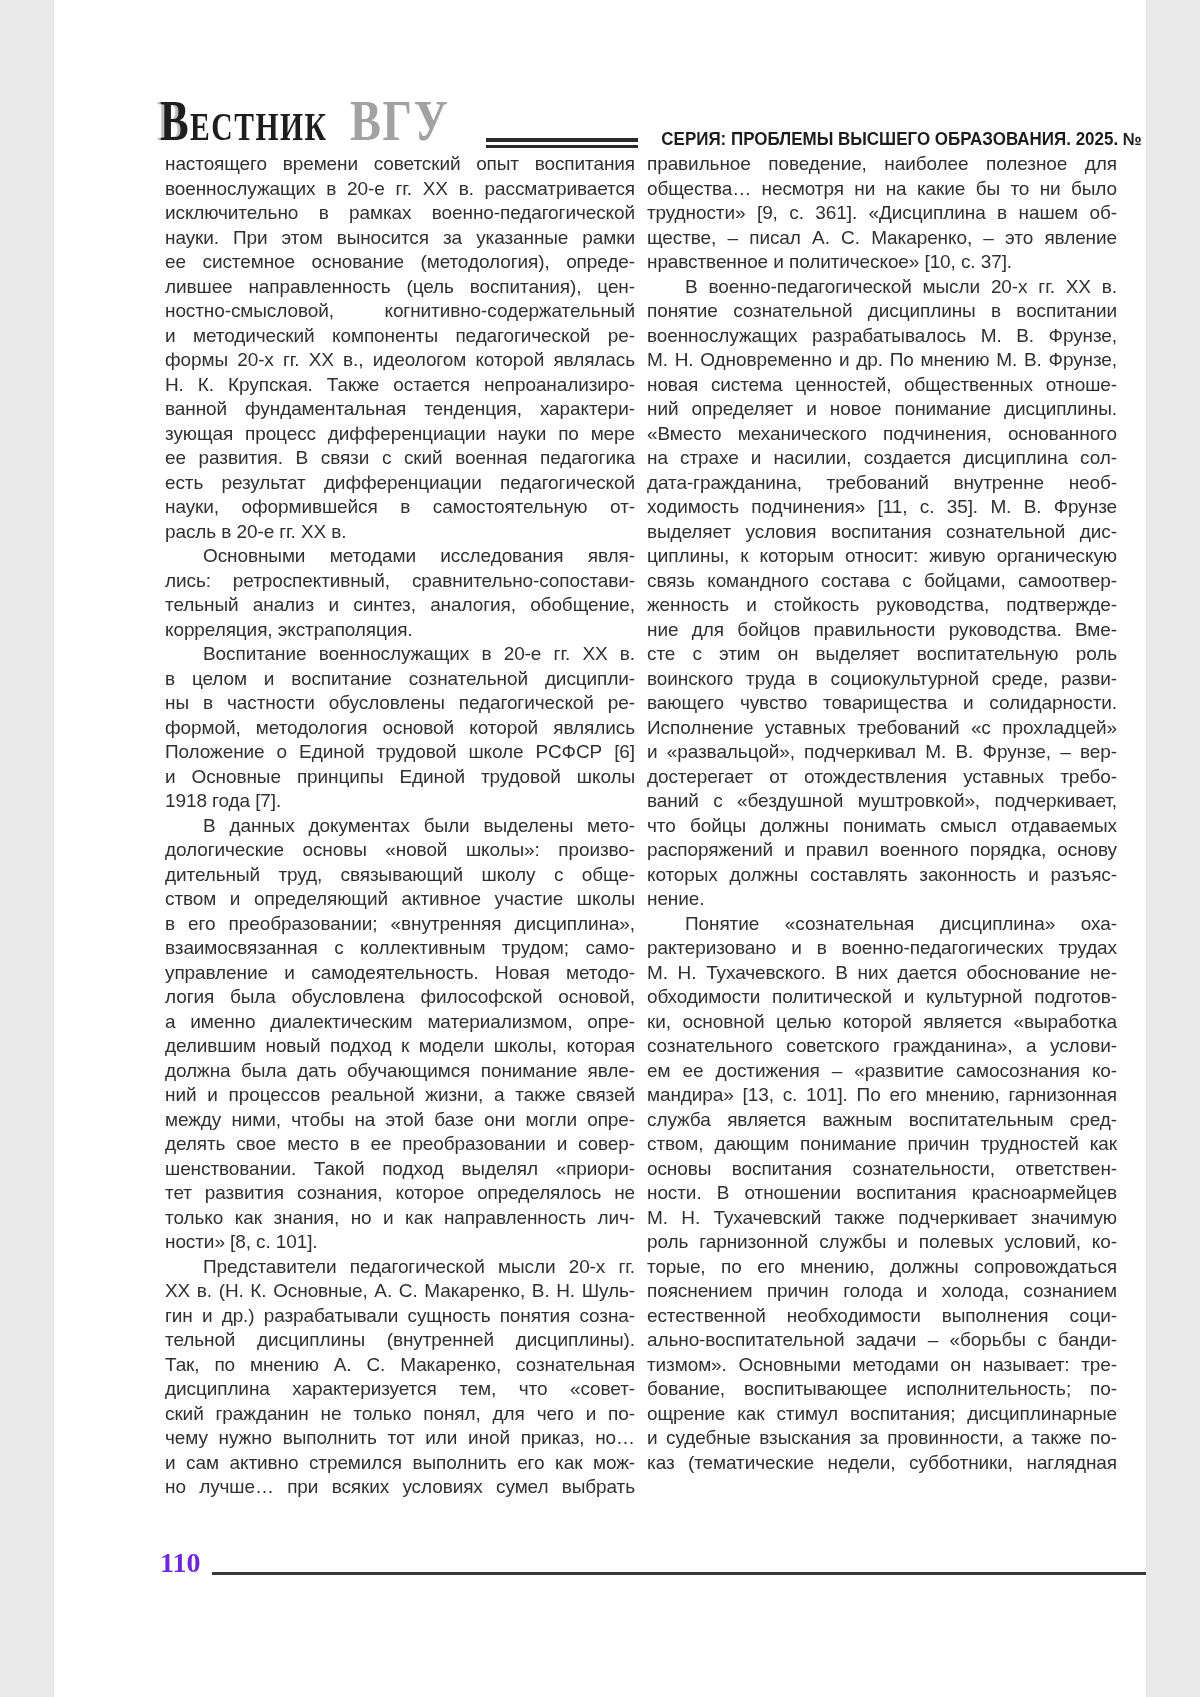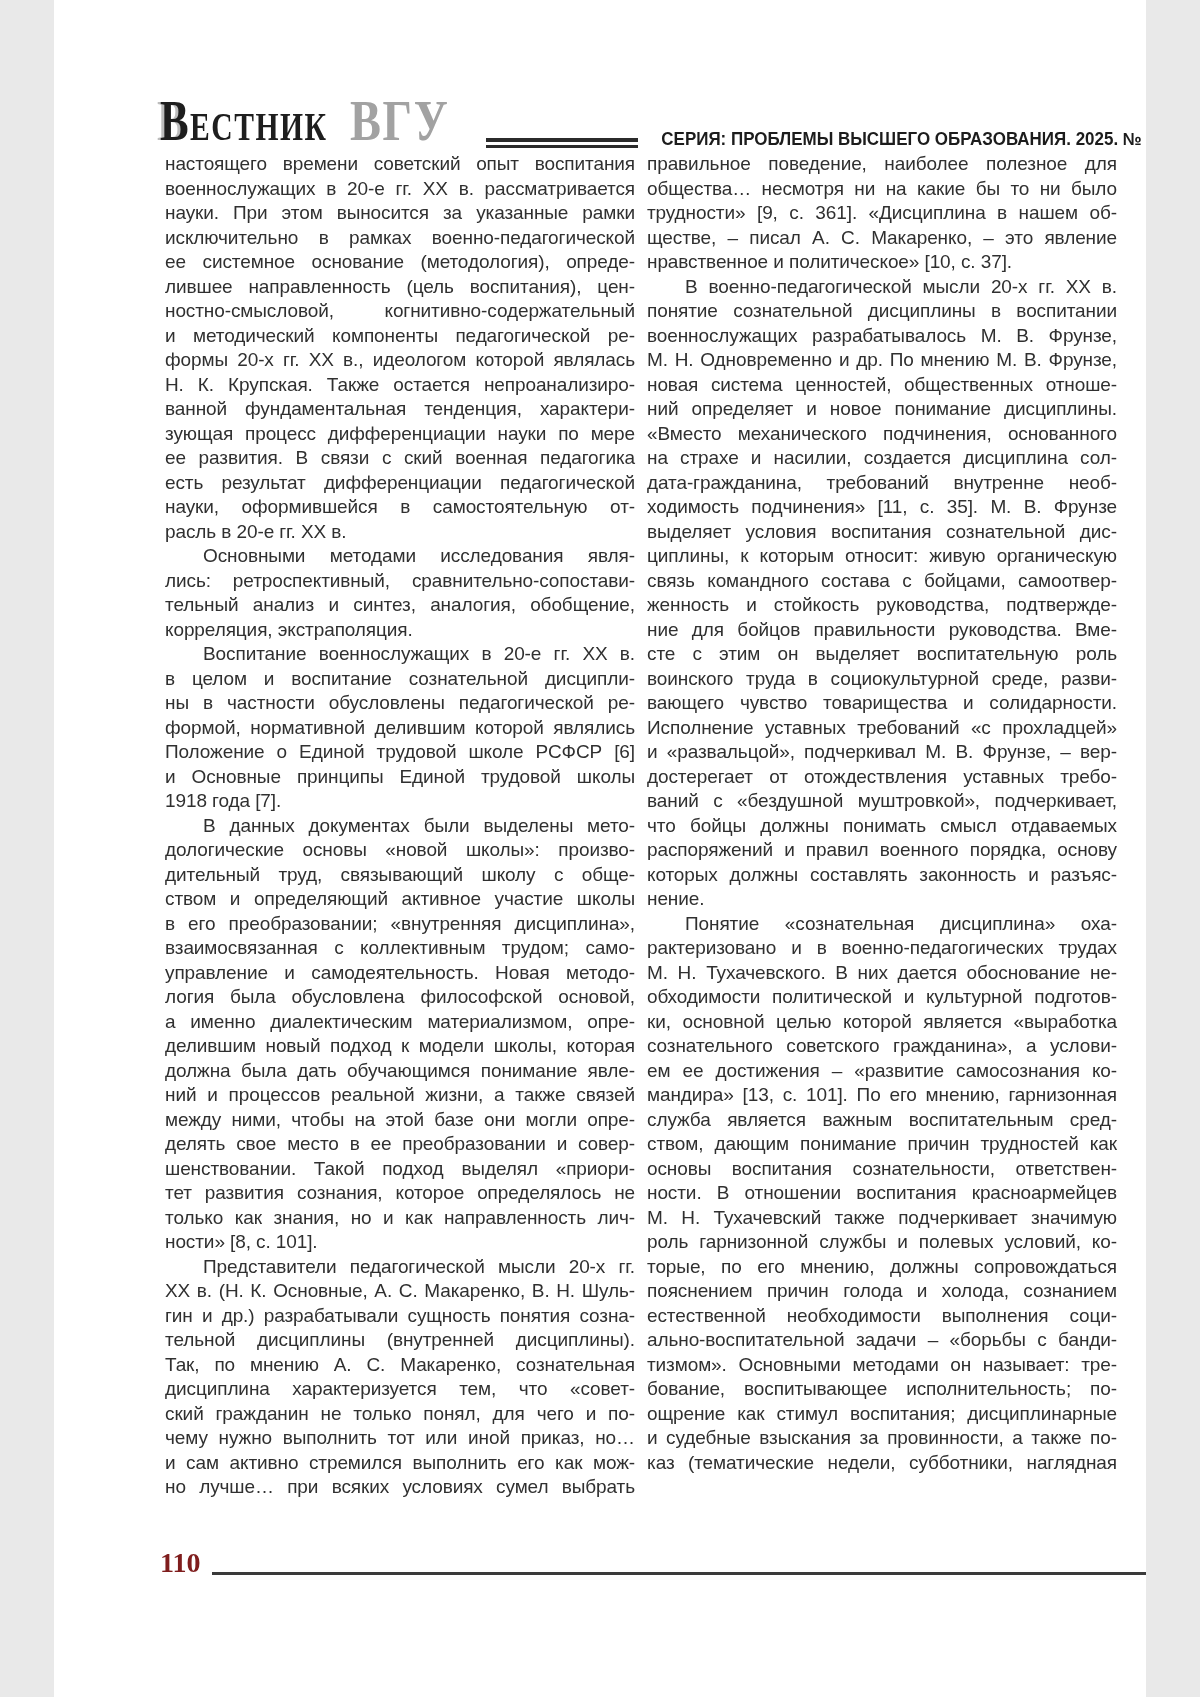--- a/index.html
+++ b/index.html
@@ -99,21 +99,21 @@
     top: 1549px;
     width: 986px;
     display: flex;
     align-items: flex-end;
   }
   .page-num {
     font-family: "Liberation Serif", serif;
     font-weight: bold;
     font-size: 28px;
     line-height: 1;
-    color: #7f1d1d;
+    color: #6d28d9;
   }
   .footer-rule {
     flex: 1;
     margin: 0 0 2px 12px;
     border-bottom: 3px solid #3a3a3a;
   }
 </style>
 </head>
 <body>
 
@@ -125,22 +125,22 @@
     </div>
     <div class="header-rule"></div>
     <div class="series">СЕРИЯ: ПРОБЛЕМЫ ВЫСШЕГО ОБРАЗОВАНИЯ. 2025. № 1</div>
   </div>
 
   <div class="columns">
     <div class="column" id="col-left">
         <div class="para">
           <div class="line">настоящего времени советский опыт воспитания</div>
           <div class="line">военнослужащих в 20-е гг. XX в. рассматривается</div>
+          <div class="line">исключительно в рамках военно-педагогической</div>
           <div class="line">науки. При этом выносится за указанные рамки</div>
-          <div class="line">исключительно в рамках военно-педагогической</div>
           <div class="line">ее системное основание (методология), опреде-</div>
           <div class="line">лившее направленность (цель воспитания), цен-</div>
           <div class="line">ностно-смысловой, когнитивно-содержательный</div>
           <div class="line">и методический компоненты педагогической ре-</div>
           <div class="line">формы 20-х гг. XX в., идеологом которой являлась</div>
           <div class="line">Н. К. Крупская. Также остается непроанализиро-</div>
           <div class="line">ванной фундаментальная тенденция, характери-</div>
           <div class="line">зующая процесс дифференциации науки по мере</div>
           <div class="line">ее развития. В связи с ский военная педагогика</div>
           <div class="line">есть результат дифференциации педагогической</div>
@@ -150,21 +150,21 @@
         <div class="para">
           <div class="line indent">Основными методами исследования явля-</div>
           <div class="line">лись: ретроспективный, сравнительно-сопостави-</div>
           <div class="line">тельный анализ и синтез, аналогия, обобщение,</div>
           <div class="line para-end">корреляция, экстраполяция.</div>
         </div>
         <div class="para">
           <div class="line indent">Воспитание военнослужащих в 20-е гг. XX в.</div>
           <div class="line">в целом и воспитание сознательной дисципли-</div>
           <div class="line">ны в частности обусловлены педагогической ре-</div>
-          <div class="line">формой, нормативной делившим которой являлись</div>
+          <div class="line">формой, методология основой которой являлись</div>
           <div class="line">Положение о Единой трудовой школе РСФСР [6]</div>
           <div class="line">и Основные принципы Единой трудовой школы</div>
           <div class="line para-end">1918 года [7].</div>
         </div>
         <div class="para">
           <div class="line indent">В данных документах были выделены мето-</div>
           <div class="line">дологические основы «новой школы»: произво-</div>
           <div class="line">дительный труд, связывающий школу с обще-</div>
           <div class="line">ством и определяющий активное участие школы</div>
           <div class="line">в его преобразовании; «внутренняя дисциплина»,</div>

